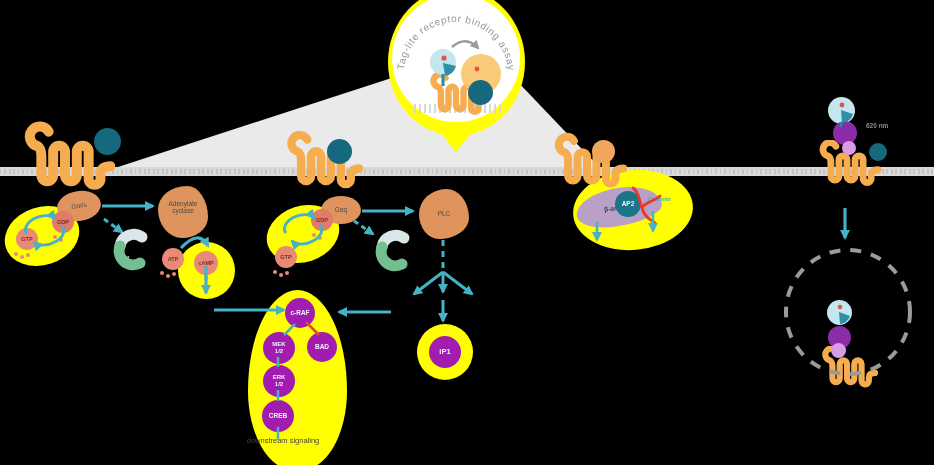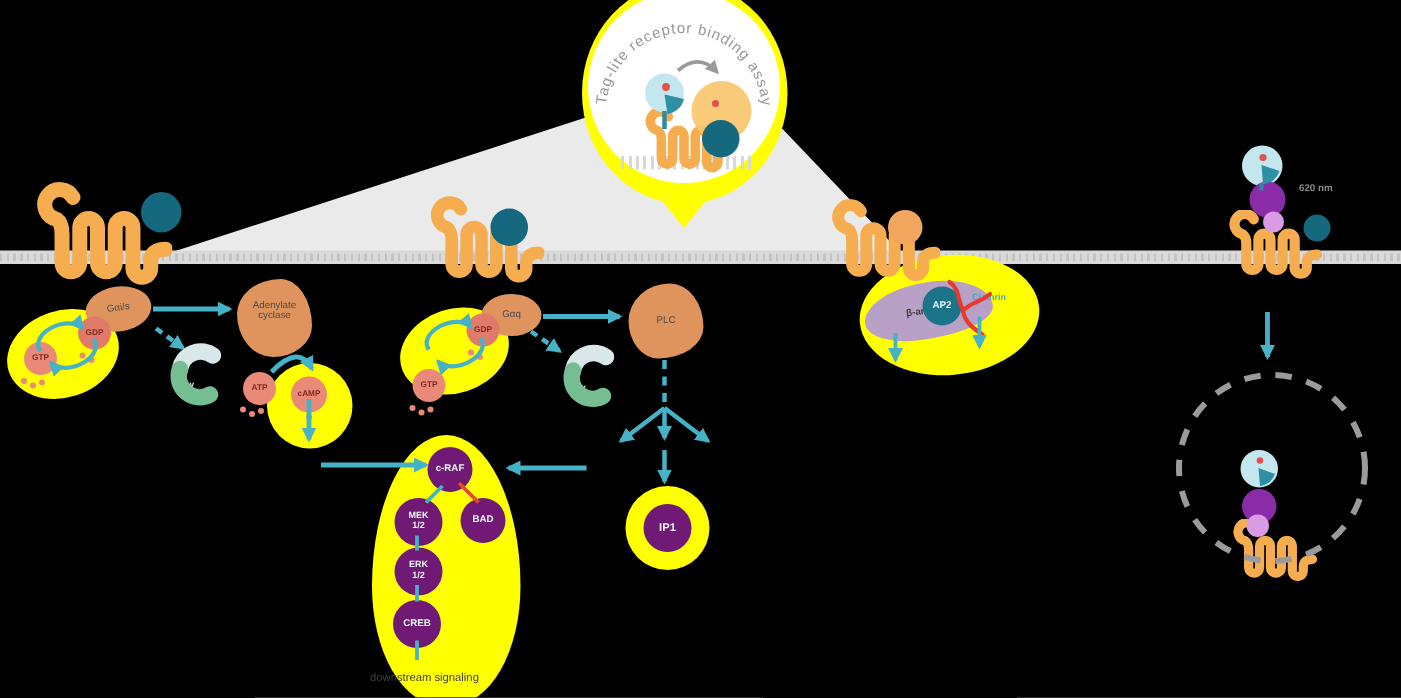--- a/index.html
+++ b/index.html
@@ -17,21 +17,21 @@
   .inset-zip{left:414px;top:104px;width:88px;height:9px;
         background:repeating-linear-gradient(90deg,#D8D8D8 0 2px,transparent 2px 5px);}
   
   .membrane{left:0;top:167px;width:934px;height:9px;background:#D9D9D9;}
   .membrane::after{content:"";position:absolute;left:0;top:2px;width:100%;height:5px;
         background:repeating-linear-gradient(90deg,#C3C3C3 0 1.5px,transparent 1.5px 4.5px);}
   
   .yellow{background:#FFFF00;}
   .blob-orange{background:#DE945C;}
   .gpcr{color:#F6AD4F;}
-  .node{background:#701a75;color:#EAF6F8;font-weight:bold;display:flex;align-items:center;
+  .node{background:#a21caf;color:#EAF6F8;font-weight:bold;display:flex;align-items:center;
         justify-content:center;text-align:center;border-radius:50%;line-height:1.1;}
   .mol{background:#E98A79;color:#7E2A20;font-weight:bold;display:flex;align-items:center;
         justify-content:center;border-radius:50%;}
   .dot{width:4px;height:4px;border-radius:50%;background:#E98A79;position:absolute;}
   .lbl{color:#4A4A4A;text-align:center;line-height:1.15;}
   .ball-teal{background:#15687E;}
   .ball-orange{background:#F2A55C;}
   .lumi{background:#C3E6EF;}
   .purple{background:#8A2BA8;}
   .lpurple{background:#D99BE4;}
@@ -118,21 +118,21 @@
   </div>
   <div class="abs node" style="left:307px;top:332px;width:30px;height:30px;font-size:6.5px">
     <span>BAD</span>
   </div>
   <div class="abs node" style="left:263px;top:365px;width:30px;height:30px;font-size:6px;padding:1px">
     <span style="width:18px">ERK 1/2</span>
   </div>
   <div class="abs node" style="left:262px;top:400px;width:32px;height:32px;font-size:6.5px">
     <span>CREB</span>
   </div>
-  <div class="abs lbl" style="left:243px;top:448px;width:80px;font-size:7.5px;color:#3F3F3F">downstream signaling</div>
+  <div class="abs lbl" style="left:243px;top:437px;width:80px;font-size:7.5px;color:#3F3F3F">downstream signaling</div>
 
   <div class="abs yellow" style="left:266px;top:206px;width:74px;height:56px;border-radius:50%;transform:rotate(-18deg)"></div>
   <svg class="abs gpcr" style="left:279px;top:126px" width="84" height="88">
       <use href="#gpcr"></use>
     </svg>
   <div class="abs circ ball-teal" style="left:327px;top:139px;width:25px;height:25px"></div>
   <div class="abs blob-orange" style="left:321px;top:196px;width:40px;height:28px;border-radius:50%;display:flex;align-items:center;justify-content:center">
     <span class="lbl" style="font-size:6.5px">Gαq</span>
   </div>
   <div class="abs mol" style="left:275px;top:246px;width:22px;height:22px;font-size:5.5px">

